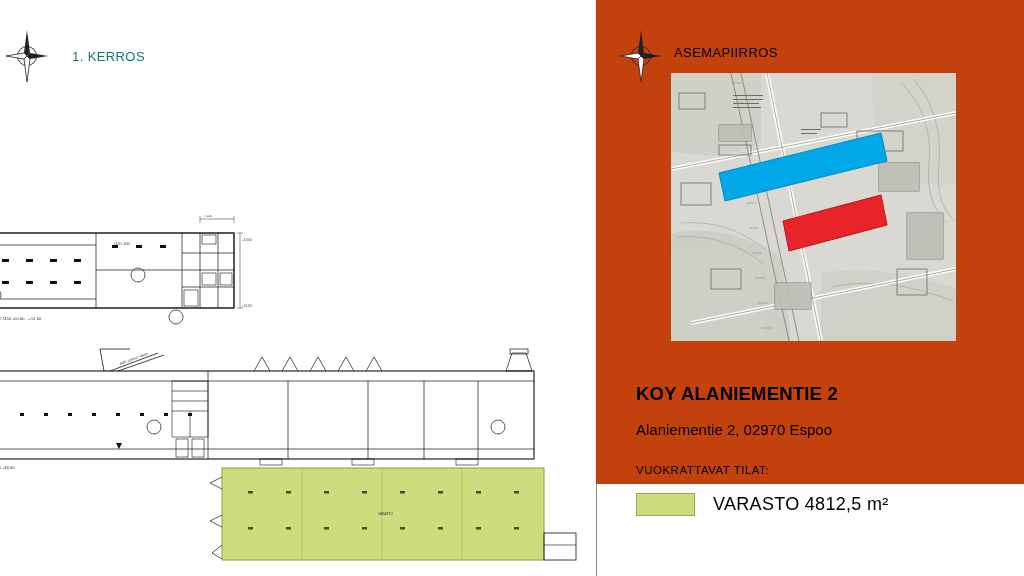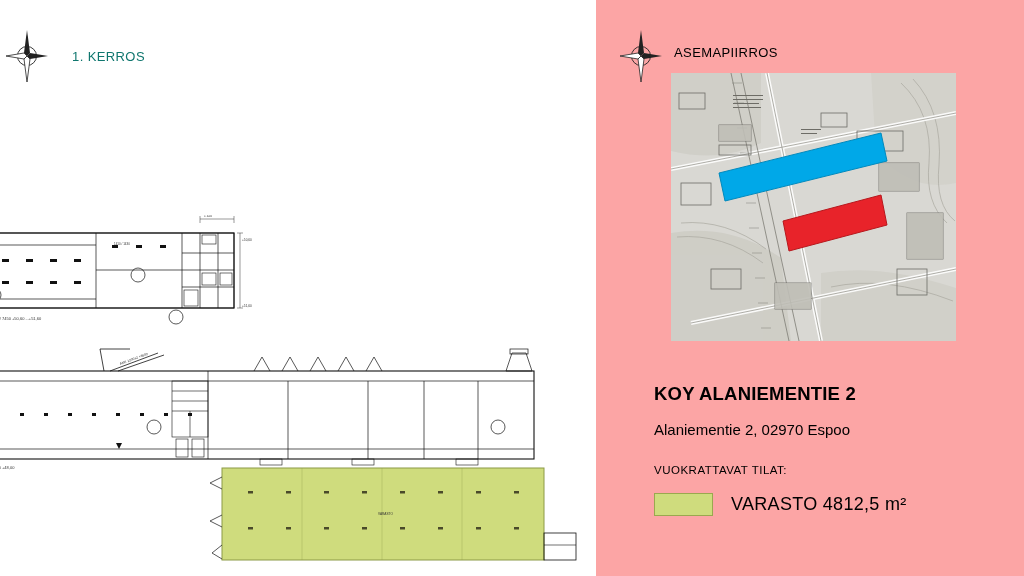--- a/index.html
+++ b/index.html
@@ -67,22 +67,22 @@
     top: 215px;
     width: 600px;
     height: 350px;
   }
   .plan-svg { display: block; }
 
   
   .right-panel {
     position: relative;
     width: 428px;
-    height: 576px;
-    background: #fca5a5;
+    height: 484px;
+    background: #c2410c;
   }
   .site-title {
     position: absolute;
     left: 78px;
     top: 45px;
     font-size: 13px;
     letter-spacing: 0.4px;
   }
   .site-map {
     position: absolute;
@@ -90,21 +90,21 @@
     top: 73px;
     width: 285px;
     height: 268px;
     background: #d7d6d2;
     overflow: hidden;
   }
   .site-map svg { display: block; }
 
   .info-block {
     position: absolute;
-    left: 58px;
+    left: 40px;
     top: 383px;
     width: 370px;
   }
   .info-title {
     font-size: 18.5px;
     font-weight: bold;
     letter-spacing: 0.2px;
     margin: 0 0 3px 0;
   }
   .info-addr {

